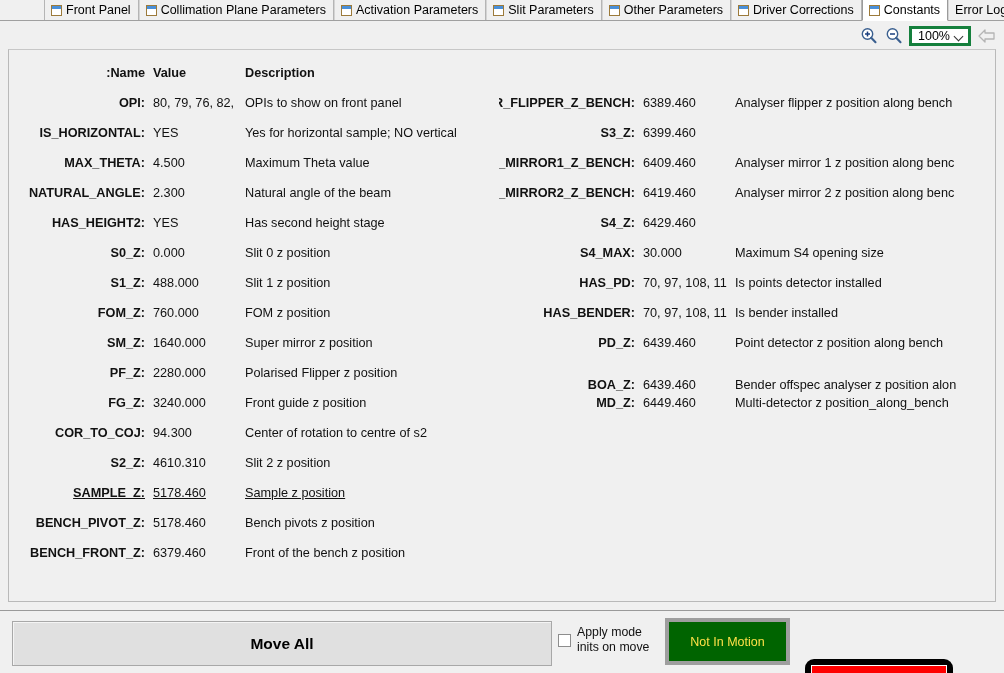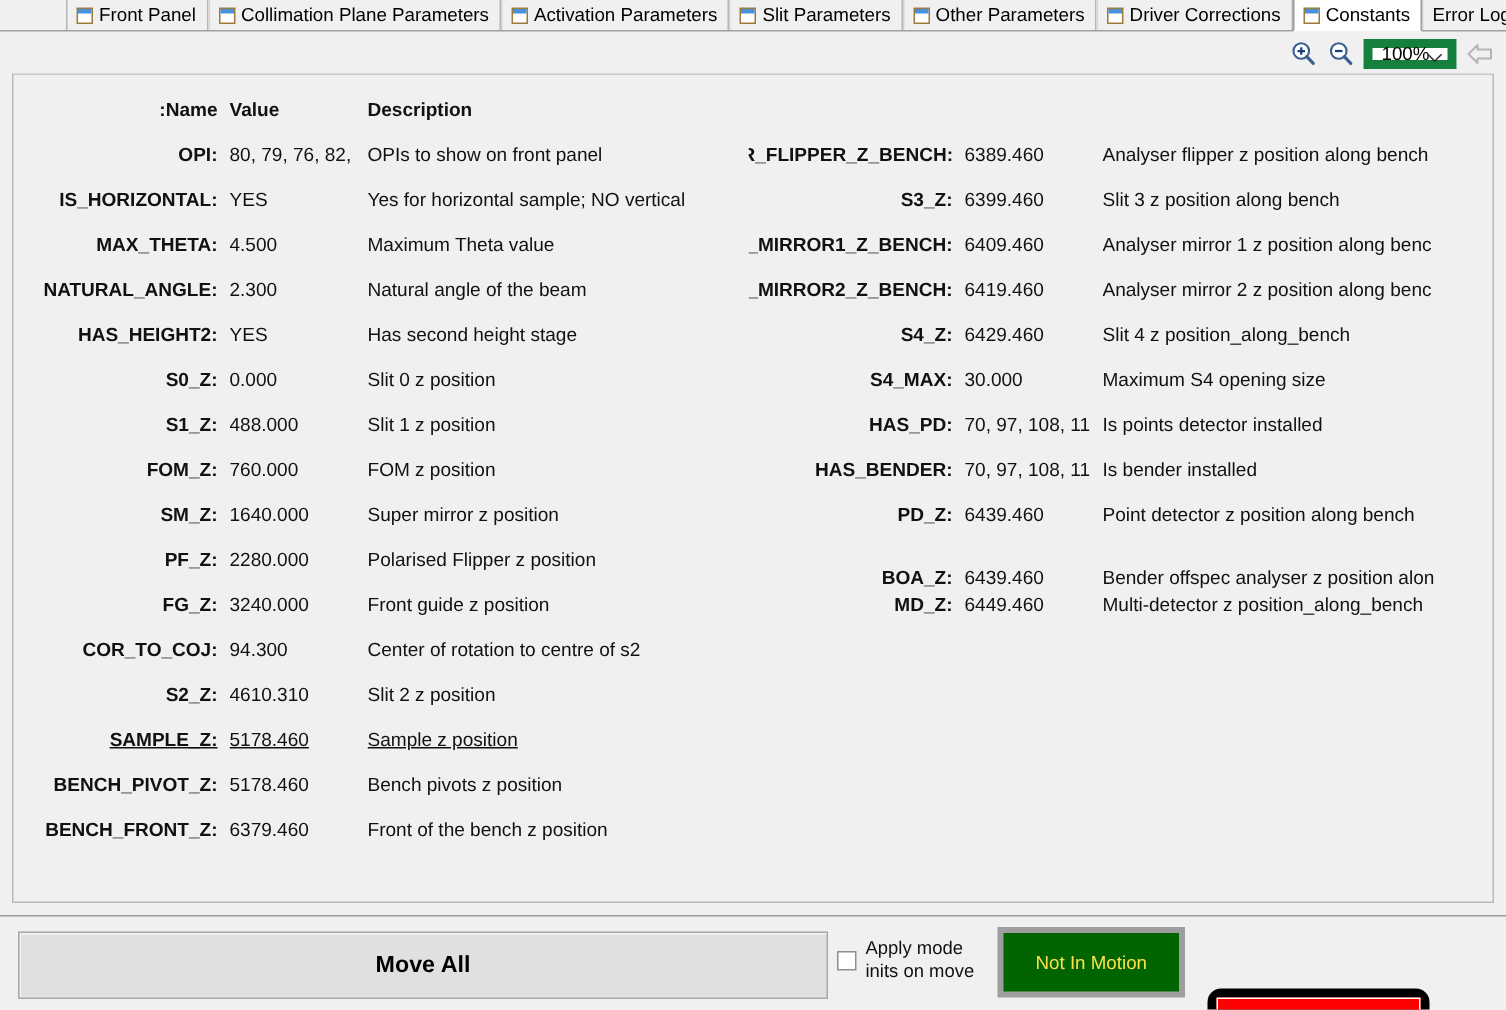--- a/index.html
+++ b/index.html
@@ -85,21 +85,21 @@
   }
   .zoom-btn {
     width: 20px; height: 20px;
     position: relative;
     cursor: default;
   }
   .zoom-btn svg { display: block; }
   .zoom-select {
     width: 62px; height: 20px;
     background: #ffffff;
-    border: 6px solid #15803d;
+    border: 3px solid #15803d;
     display: flex;
     align-items: center;
     justify-content: space-between;
     padding: 0 4px 0 6px;
     font-size: 12.5px;
     color: #000;
     cursor: default;
     text-align: center;
   }
   .chev {
@@ -422,36 +422,34 @@
         </div>
       <div class="col col-right" id="col-right">
           <div class="data-row" style="top: 38px;">
             <div class="c-name"><span>ANALYSER_FLIPPER_Z_BENCH:</span></div>
             <div class="c-value">6389.460</div>
             <div class="c-desc">Analyser flipper z position along bench</div>
           </div>
           <div class="data-row" style="top: 68px;">
             <div class="c-name"><span>S3_Z:</span></div>
             <div class="c-value">6399.460</div>
-            <div class="c-desc">Slit 3 z position along bench</div>
           </div>
           <div class="data-row" style="top: 98px;">
             <div class="c-name"><span>ANALYSER_MIRROR1_Z_BENCH:</span></div>
             <div class="c-value">6409.460</div>
             <div class="c-desc">Analyser mirror 1 z position along benc</div>
           </div>
           <div class="data-row" style="top: 128px;">
             <div class="c-name"><span>ANALYSER_MIRROR2_Z_BENCH:</span></div>
             <div class="c-value">6419.460</div>
             <div class="c-desc">Analyser mirror 2 z position along benc</div>
           </div>
           <div class="data-row" style="top: 158px;">
             <div class="c-name"><span>S4_Z:</span></div>
             <div class="c-value">6429.460</div>
-            <div class="c-desc">Slit 4 z position_along_bench</div>
           </div>
           <div class="data-row" style="top: 188px;">
             <div class="c-name"><span>S4_MAX:</span></div>
             <div class="c-value">30.000</div>
             <div class="c-desc">Maximum S4 opening size</div>
           </div>
           <div class="data-row" style="top: 218px;">
             <div class="c-name"><span>HAS_PD:</span></div>
             <div class="c-value">70, 97, 108, 11</div>
             <div class="c-desc">Is points detector installed</div>

